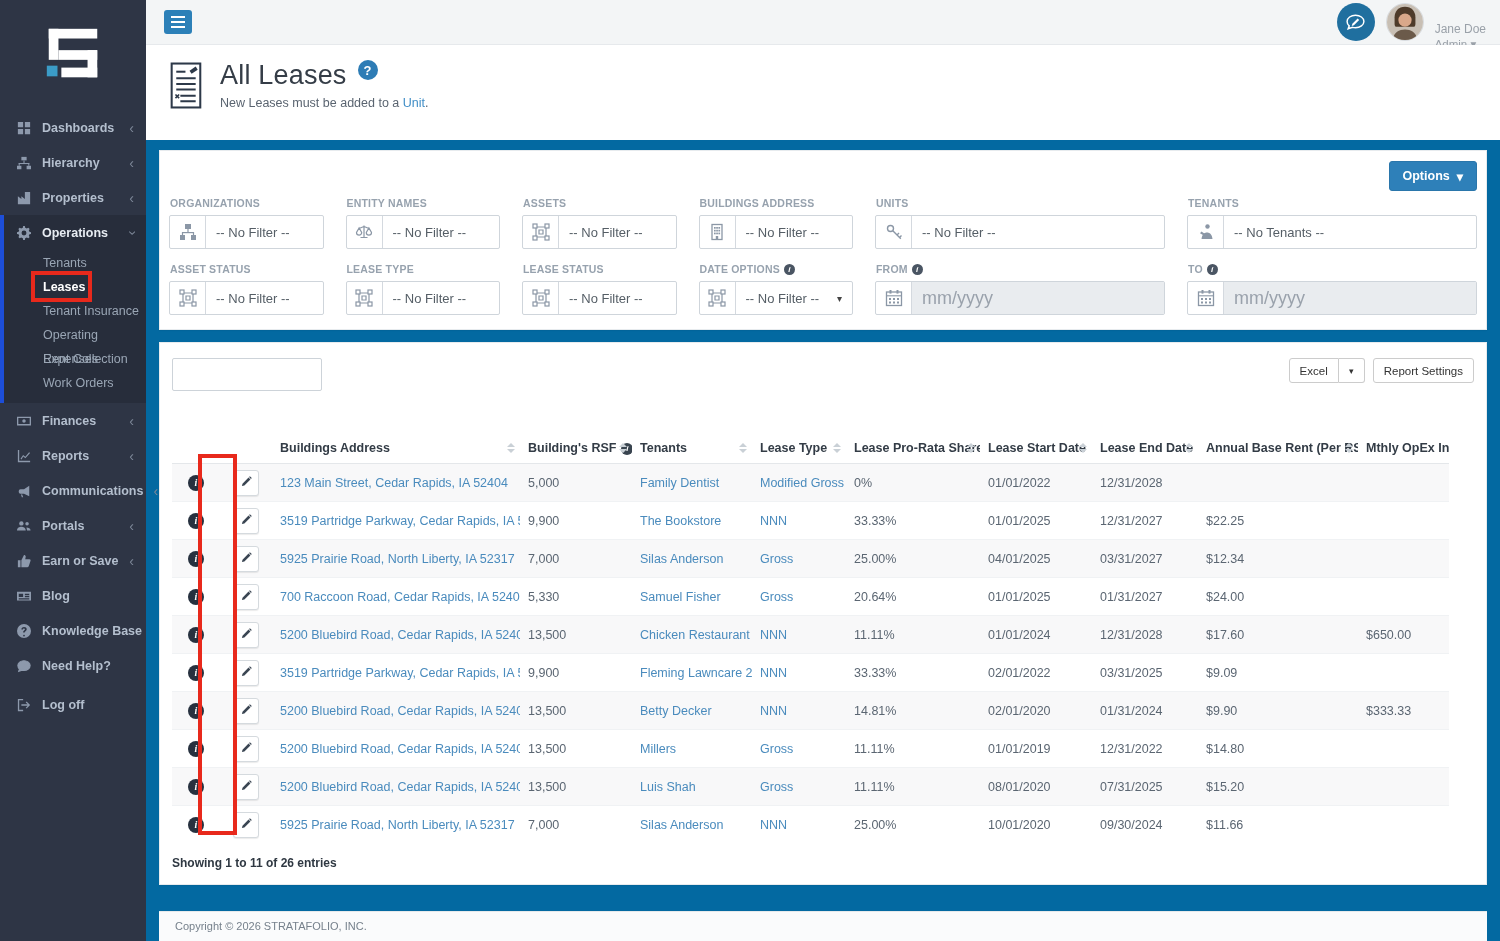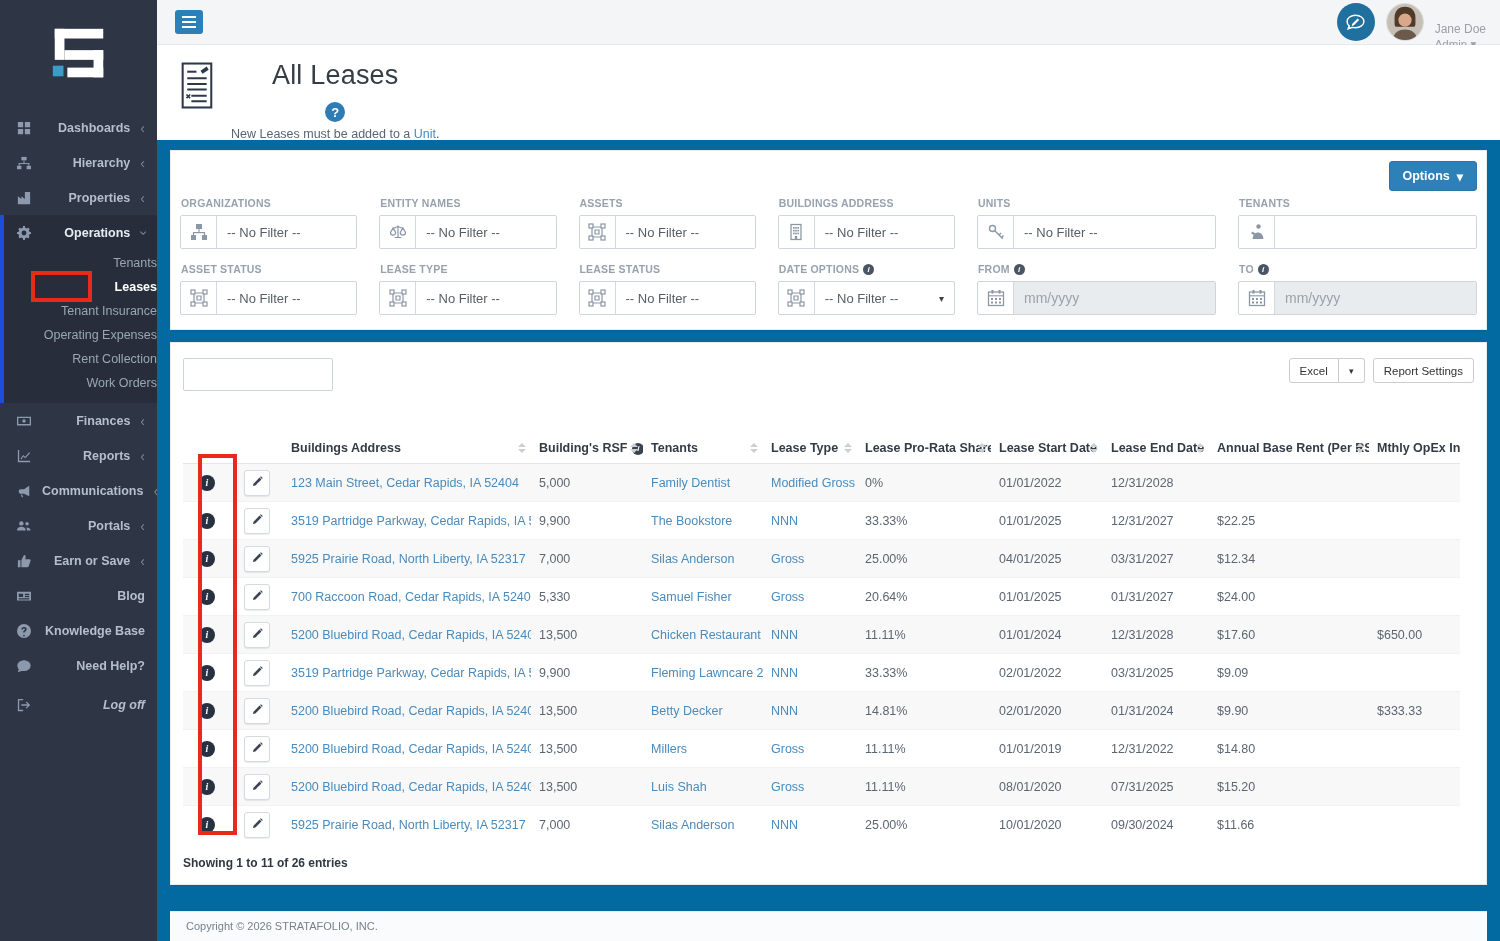--- a/index.html
+++ b/index.html
@@ -1,56 +1,56 @@
 <!DOCTYPE html>
 <html><head>
 <meta charset="utf-8">
 <style>
   * { box-sizing: border-box; margin: 0; padding: 0; }
   html,body { width:1500px; height:941px; overflow:hidden; background:#edf0f3;
               font-family:"Liberation Sans", sans-serif; }
   .app { display:flex; width:1500px; height:941px; position:relative; }
 
   
-  .sidebar { width:157px; flex:none; background:#2e3545; color:#aeb9c7; display:flex; flex-direction:column;text-align:right; }
+  .sidebar { width:146px; flex:none; background:#2e3545; color:#aeb9c7; display:flex; flex-direction:column; }
   .logo-wrap { height:110px; display:flex; align-items:center; justify-content:center; }
   .nav { display:flex; flex-direction:column; }
   .nav-item { display:flex; align-items:center; gap:10px; height:35px; padding:0 12px 0 16px;
               font-size:12.5px; font-weight:700; color:#b4bfce; text-decoration:none; position:relative; cursor:pointer; }
   .nav-item .nicon { width:16px; display:flex; justify-content:center; color:#8d99ac; flex:none; }
   .nav-item .nicon svg { width:14px; height:14px; fill:currentColor; }
   .nlabel { flex:1; white-space:nowrap; }
   .chev { color:#7d8798; font-size:14px; line-height:1; font-weight:400; }
   .chev.down { transform:rotate(-90deg); }
   .ops-block { background:#272d3b; border-left:4px solid #1d4ed8; }
   .ops-block .nav-item { padding-left:12px; height:36px; color:#e7ecf2; }
   .sub-item { display:block; height:24px; line-height:24px; padding-left:39px; font-size:12.5px;
               color:#9aa6b5; text-decoration:none; cursor:pointer; }
   .sub-item.active { color:#ffffff; font-weight:700; }
   .ops-pad { padding-bottom:8px; }
-  .logoff-gap { margin-top:4px;font-style:italic; }
+  .logoff-gap { margin-top:4px; }
 
   
   .main { flex:1; display:flex; flex-direction:column; min-width:0; }
 
   .topbar { height:45px; background:#f3f5f6; border-bottom:1px solid #e6e9ec; display:flex;
             align-items:center; justify-content:space-between; padding:0 14px 0 18px; flex:none; }
   .hamburger { width:28px; height:24px; background:#2c80b8; border:none; border-radius:3px;
                display:flex; flex-direction:column; justify-content:center; align-items:center; gap:3px; cursor:pointer; }
   .hamburger i { display:block; width:14px; height:2px; background:#fff; }
   .top-right { display:flex; align-items:center; gap:11px; }
   .msg-btn { width:38px; height:38px; border-radius:50%; background:#1f6f9f; border:none; display:flex;
              align-items:center; justify-content:center; cursor:pointer; }
   .avatar { width:38px; height:38px; border-radius:50%; overflow:hidden; border:1px solid #d8dce0; cursor:pointer; }
   .user-meta { font-size:11.5px; color:#9aa1a9; line-height:1.35; cursor:pointer;margin-top:29px; }
   .user-meta .uname { font-size:12px; }
 
   .title-band { height:95px; background:#fff; padding:15px 24px 0; display:flex; gap:15px; flex:none; }
   .doc-icon { margin-top:2px; flex:none; }
-  .page-title-row { display:flex; align-items:center; gap:11px;flex-direction:column; }
+  .page-title-row { display:flex; gap:11px; }
   .page-title { font-size:27px; font-weight:400; color:#353d47; letter-spacing:.2px; }
   .help-circle { width:20px; height:20px; border-radius:50%; background:#2d7cb5; color:#fff; font-size:13px;
                  font-weight:700; display:inline-flex; align-items:center; justify-content:center; cursor:pointer; }
   .subtitle { margin-top:5px; font-size:12.5px; color:#5a6470; }
   .subtitle a { color:#3f8dc6; text-decoration:none; }
 
   .content { flex:1; background:#0369a1; padding:10px 13px 0; display:flex; flex-direction:column; min-height:0; }
   .card { background:#fff; border:1px solid #e7ebee; box-shadow:0 1px 1px rgba(0,0,0,.04); }
 
   
@@ -64,21 +64,21 @@
             display:flex; align-items:center; gap:4px; }
   .ldot { width:11px; height:11px; border-radius:50%; background:#4a5563; color:#fff; font-size:8px; font-weight:700;
           display:inline-flex; align-items:center; justify-content:center; font-style:italic; }
   .fbox { display:flex; height:34px; border:1px solid #cfd5db; border-radius:2px; background:#fff; cursor:pointer; }
   .ficon { width:36px; border-right:1px solid #d4d9df; display:flex; align-items:center; justify-content:center;
            color:#8b97a6; flex:none; }
   .ficon svg { width:18px; height:18px; }
   .fval { flex:1; display:flex; align-items:center; padding:0 10px; font-size:13px; color:#555e66; min-width:0;
           white-space:nowrap; overflow:hidden; }
   .fcaret { margin-left:auto; color:#444; font-size:10px; }
-  .fval-input { flex:1; min-width:0; border:none; background:#e9ecef; font-size:14px; color:#6c757d; padding:16px 10px;
+  .fval-input { flex:1; min-width:0; border:none; background:#e9ecef; font-size:18px; color:#6c757d; padding:16px 10px;
           font-family:inherit; }
   .fval-input::placeholder { color:#9aa2ac; }
 
   
   .table-card { padding:15px 12px 14px; flex:none; }
   .table-toolbar { display:flex; justify-content:space-between; align-items:flex-start; margin-bottom:42px; }
   .search-input { width:150px; height:33px; border:1px solid #cdd3d9; border-radius:2px; padding:0 8px;
                   font-size:13px; font-family:inherit; color:#444; }
   .toolbar-btns { display:flex; align-items:center; }
   .btn-sm { height:25px; padding:0 10px; font-size:11.5px; color:#333; background:#fff; border:1px solid #ccc;
@@ -438,20 +438,21 @@
                 <span>TENANTS</span>
               </div>
             <div class="fbox">
               <span class="ficon">
                   <svg viewBox="0 0 18 18" fill="currentColor">
                     <circle cx="10.5" cy="3.5" r="2.2"></circle>
                     <path d="M4.5 16c.5-4.5 2.8-6.5 5.5-6.5s5 2 5.5 6.5h-11z"></path>
                     <path d="M4.5 8.5l3.6 2.4-.9 1.8-4.2-2.4z"></path>
                   </svg>
                 </span>
+              <span class="fval">-- No Tenants --</span>
             </div>
           </div>
 
           <div>
             <div class="flabel">
                 <span>ASSET STATUS</span>
               </div>
             <div class="fbox">
               <span class="ficon">
                   <svg viewBox="0 0 18 18" fill="none" stroke="currentColor" stroke-width="1.2">

